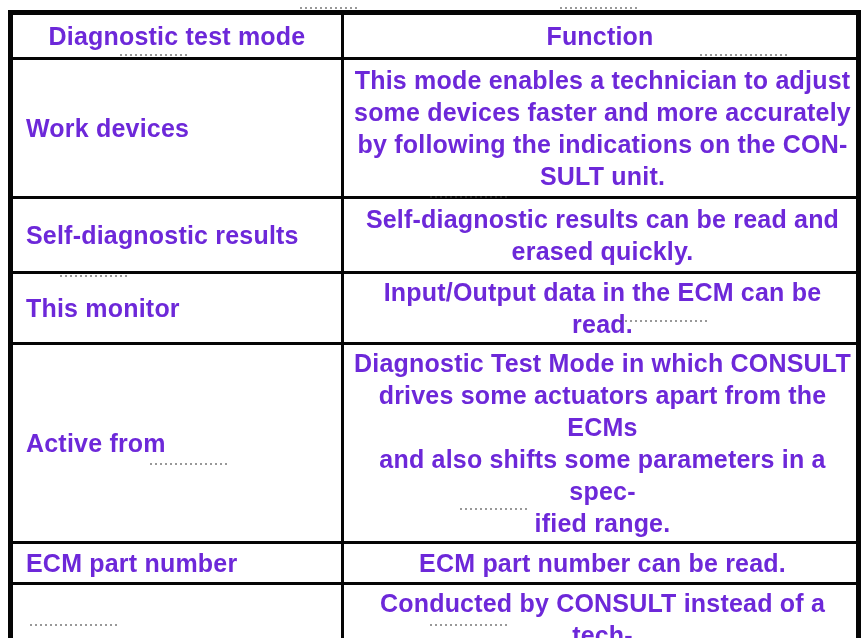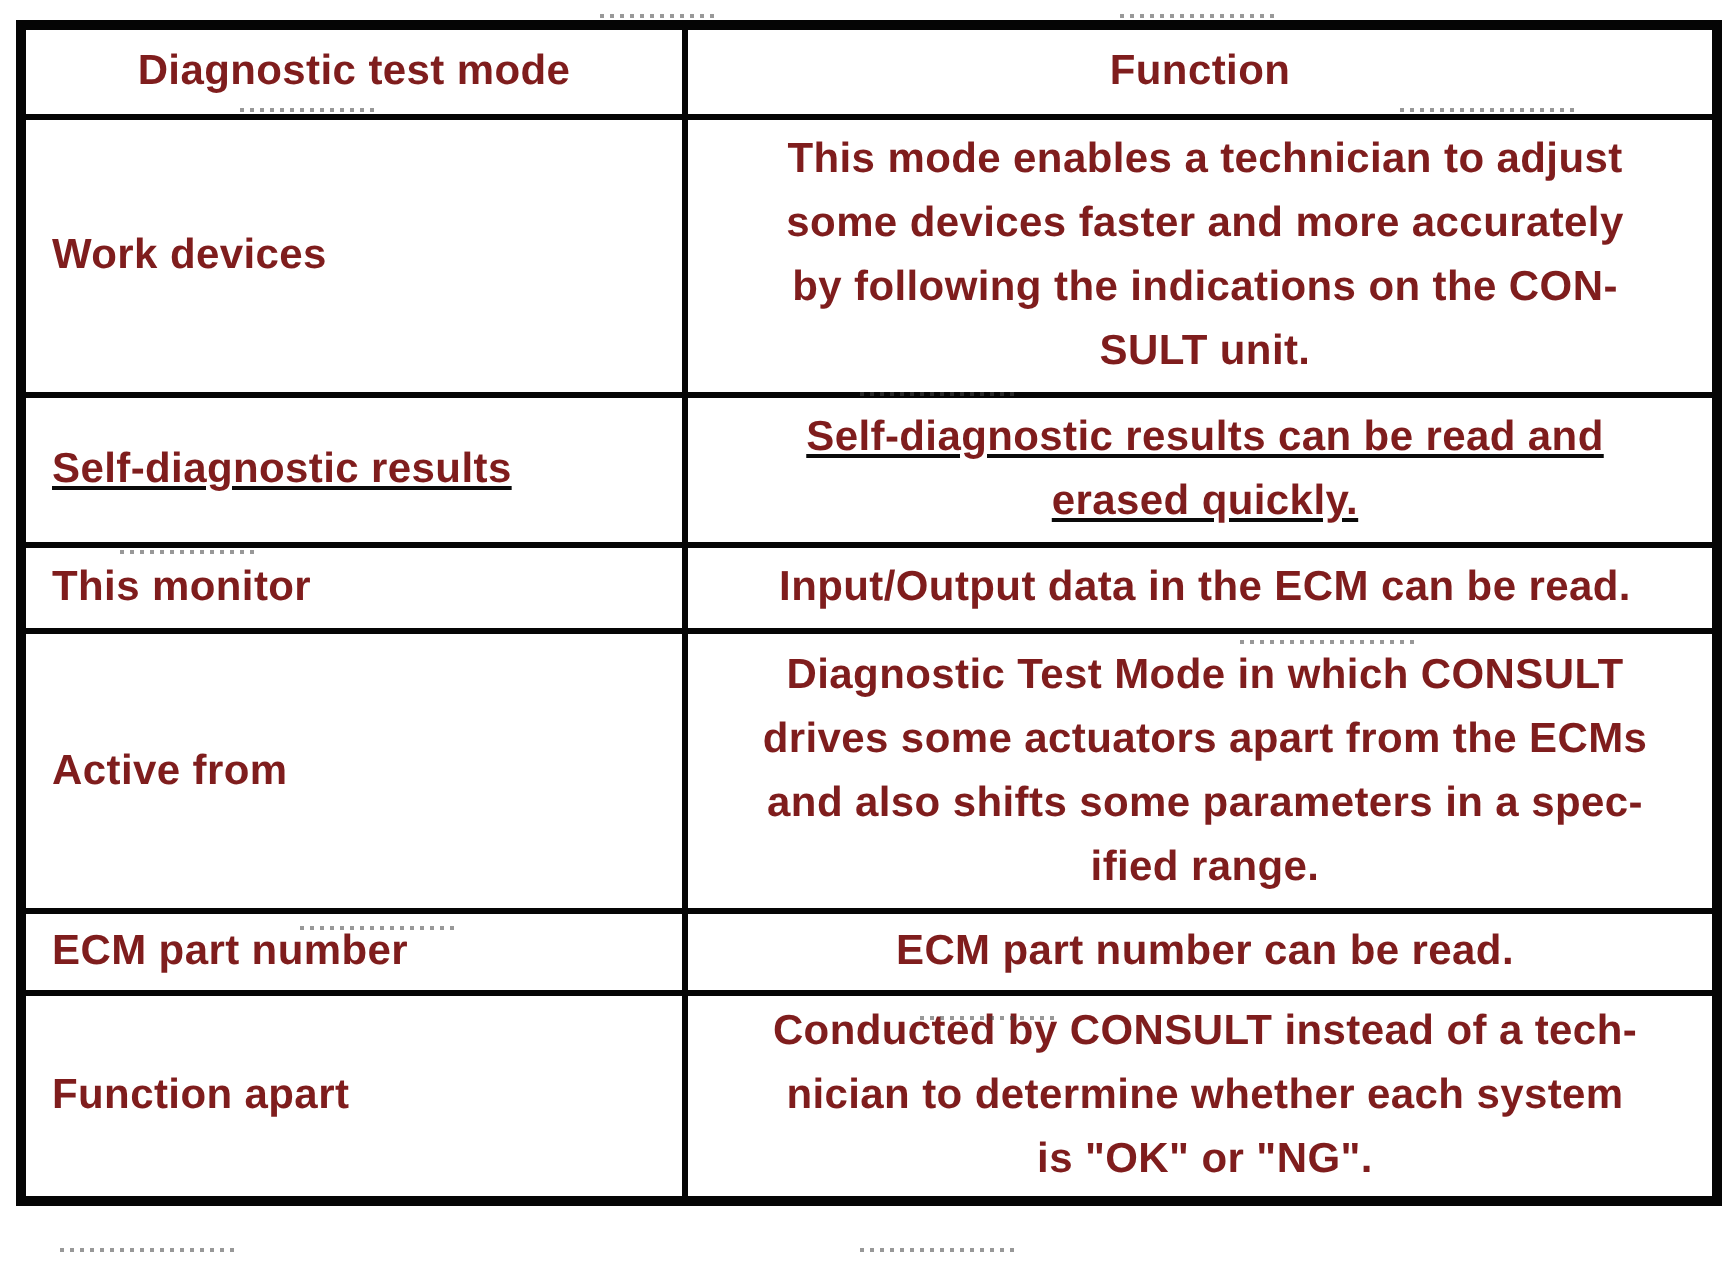--- a/index.html
+++ b/index.html
@@ -26,43 +26,43 @@
     border-collapse: collapse;
     table-layout: fixed;
     background: #ffffff;
     border: 5px solid #050505;
   }
   table.diag-table col.c-mode { width: 332px; }
   table.diag-table col.c-func { width: 516px; }
   th, td {
     border: 3px solid #050505;
     font-weight: 700;
-    font-size: 21px;
+    font-size: 25px;
     letter-spacing: 0.2px;
-    color: #7f1d1d;
+    color: #6d28d9;
     vertical-align: middle;
     overflow: hidden;
   }
   th {
     text-align: center;
     height: 42px;
     padding: 0 4px;
   }
   td.mode-cell {
     text-align: left;
     padding: 0 6px 0 13px;
   }
   td.func-cell {
     text-align: center;
     padding: 2px 4px 2px 9px;
     white-space: pre-line;
     line-height: 32px;
   }
   tr.r0 { height: 139px; }
-  tr.r1 { height: 75px; text-decoration: underline;  }
+  tr.r1 { height: 75px;  }
   tr.r2 { height: 43px;  }
   tr.r3 { height: 140px; }
   tr.r4 { height: 41px;  }
   tr.r5 { height: 103px; }
   
   .scan-tick {
     position: absolute;
     height: 2px;
     background: repeating-linear-gradient(90deg, #444 0 2px, transparent 2px 5px);
     opacity: 0.55;

